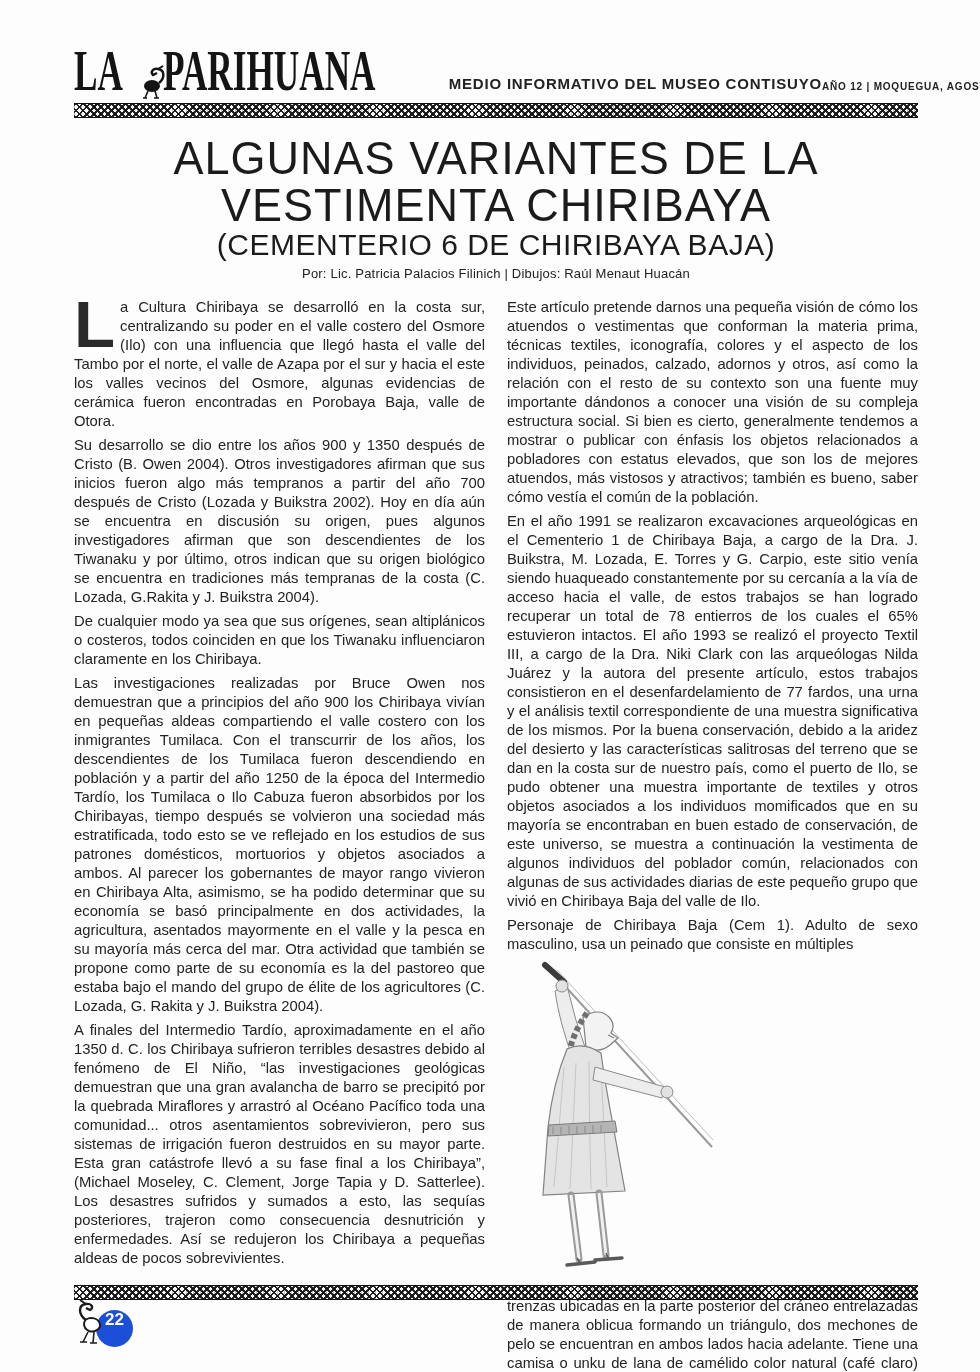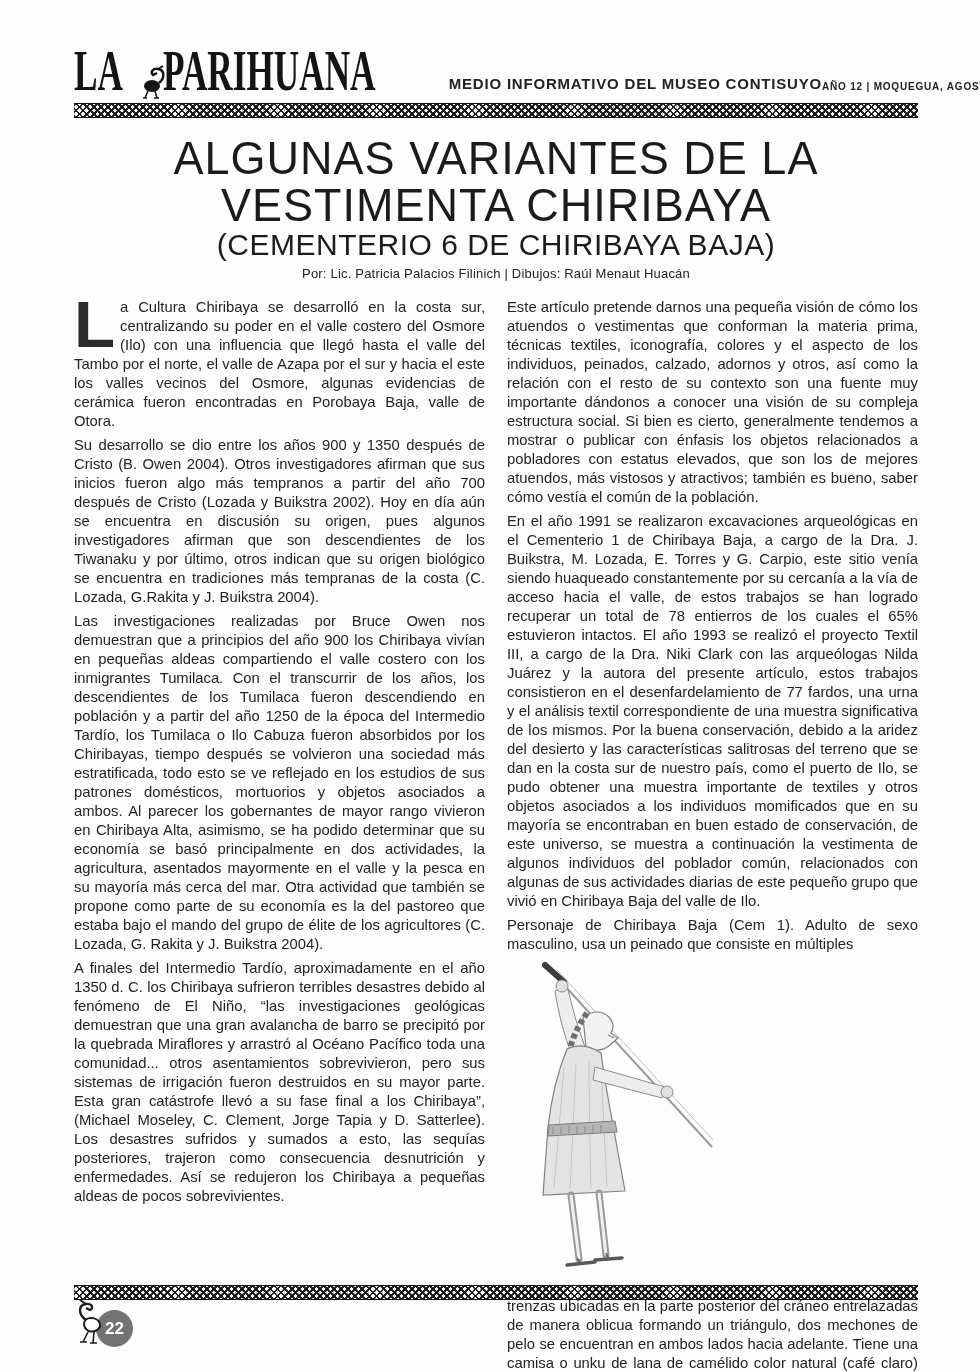--- a/index.html
+++ b/index.html
@@ -64,21 +64,21 @@
   
   .fig-row{display:flex;gap:16px;align-items:flex-start;flex-direction:column;}
   .fig{width:210px;flex:none;}
   .wrap-col{flex:1;min-width:0;}
   .wrap-col p{margin:0;}
 
   
   .page-badge{position:absolute;left:70px;bottom:22px;width:80px;height:52px;}
   .badge-circle{
     position:absolute;left:26px;top:12px;width:37px;height:37px;border-radius:50%;
-    background:#737373;display:flex;align-items:center;justify-content:center;
+    background:#1d4ed8;display:flex;justify-content:center;
   }
   .badge-circle span{color:#fff;font-size:17px;font-weight:700;font-family:"Liberation Sans",sans-serif;}
   .badge-bird{position:absolute;left:0;top:0;}
 </style>
 </head>
 <body>
 
 <div class="page">
   <div class="inner">
 
@@ -109,20 +109,21 @@
       <div class="byline">Por: Lic. Patricia Palacios Filinich | Dibujos: Raúl Menaut Huacán</div>
     </section>
 
     <main class="columns">
 
       <div class="col">
         <p>
           <span class="dropcap">L</span><span>a Cultura Chiribaya se desarrolló en la costa sur, centralizando su poder en el valle costero del Osmore (Ilo) con una influencia que llegó hasta el valle del Tambo por el norte, el valle de Azapa por el sur y hacia el este los valles vecinos del Osmore, algunas evidencias de cerámica fueron encontradas en Porobaya Baja, valle de Otora.</span>
         </p>
         <p>Su desarrollo se dio entre los años 900 y 1350 después de Cristo (B. Owen 2004). Otros investigadores afirman que sus inicios fueron algo más tempranos a partir del año 700 después de Cristo (Lozada y Buikstra 2002). Hoy en día aún se encuentra en discusión su origen, pues algunos investigadores afirman que son descendientes de los Tiwanaku y por último, otros indican que su origen biológico se encuentra en tradiciones más tempranas de la costa (C. Lozada, G.Rakita y J. Buikstra 2004).</p>
+        <p>De cualquier modo ya sea que sus orígenes, sean altiplánicos o costeros, todos coinciden en que los Tiwanaku influenciaron claramente en los Chiribaya.</p>
         <p>Las investigaciones realizadas por Bruce Owen nos demuestran que a principios del año 900 los Chiribaya vivían en pequeñas aldeas compartiendo el valle costero con los inmigrantes Tumilaca. Con el transcurrir de los años, los descendientes de los Tumilaca fueron descendiendo en población y a partir del año 1250 de la época del Intermedio Tardío, los Tumilaca o Ilo Cabuza fueron absorbidos por los Chiribayas, tiempo después se volvieron una sociedad más estratificada, todo esto se ve reflejado en los estudios de sus patrones domésticos, mortuorios y objetos asociados a ambos. Al parecer los gobernantes de mayor rango vivieron en Chiribaya Alta, asimismo, se ha podido determinar que su economía se basó principalmente en dos actividades, la agricultura, asentados mayormente en el valle y la pesca en su mayoría más cerca del mar. Otra actividad que también se propone como parte de su economía es la del pastoreo que estaba bajo el mando del grupo de élite de los agricultores (C. Lozada, G. Rakita y J. Buikstra 2004).</p>
         <p>A finales del Intermedio Tardío, aproximadamente en el año 1350 d. C. los Chiribaya sufrieron terribles desastres debido al fenómeno de El Niño, “las investigaciones geológicas demuestran que una gran avalancha de barro se precipitó por la quebrada Miraflores y arrastró al Océano Pacífico toda una comunidad... otros asentamientos sobrevivieron, pero sus sistemas de irrigación fueron destruidos en su mayor parte. Esta gran catástrofe llevó a su fase final a los Chiribaya”, (Michael Moseley, C. Clement, Jorge Tapia y D. Satterlee). Los desastres sufridos y sumados a esto, las sequías posteriores, trajeron como consecuencia desnutrición y enfermedades. Así se redujeron los Chiribaya a pequeñas aldeas de pocos sobrevivientes.</p>
       </div>
 
       <div class="col">
         <p>Este artículo pretende darnos una pequeña visión de cómo los atuendos o vestimentas que conforman la materia prima, técnicas textiles, iconografía, colores y el aspecto de los individuos, peinados, calzado, adornos y otros, así como la relación con el resto de su contexto son una fuente muy importante dándonos a conocer una visión de su compleja estructura social. Si bien es cierto, generalmente tendemos a mostrar o publicar con énfasis los objetos relacionados a pobladores con estatus elevados, que son los de mejores atuendos, más vistosos y atractivos; también es bueno, saber cómo vestía el común de la población.</p>
         <p>En el año 1991 se realizaron excavaciones arqueológicas en el Cementerio 1 de Chiribaya Baja, a cargo de la Dra. J. Buikstra, M. Lozada, E. Torres y G. Carpio, este sitio venía siendo huaqueado constantemente por su cercanía a la vía de acceso hacia el valle, de estos trabajos se han logrado recuperar un total de 78 entierros de los cuales el 65% estuvieron intactos. El año 1993 se realizó el proyecto Textil III, a cargo de la Dra. Niki Clark con las arqueólogas Nilda Juárez y la autora del presente artículo, estos trabajos consistieron en el desenfardelamiento de 77 fardos, una urna y el análisis textil correspondiente de una muestra significativa de los mismos. Por la buena conservación, debido a la aridez del desierto y las características salitrosas del terreno que se dan en la costa sur de nuestro país, como el puerto de Ilo, se pudo obtener una muestra importante de textiles y otros objetos asociados a los individuos momificados que en su mayoría se encontraban en buen estado de conservación, de este universo, se muestra a continuación la vestimenta de algunos individuos del poblador común, relacionados con algunas de sus actividades diarias de este pequeño grupo que vivió en Chiribaya Baja del valle de Ilo.</p>
         <p>Personaje de Chiribaya Baja (Cem 1). Adulto de sexo masculino, usa un peinado que consiste en múltiples</p>
 
         <div class="fig-row">

